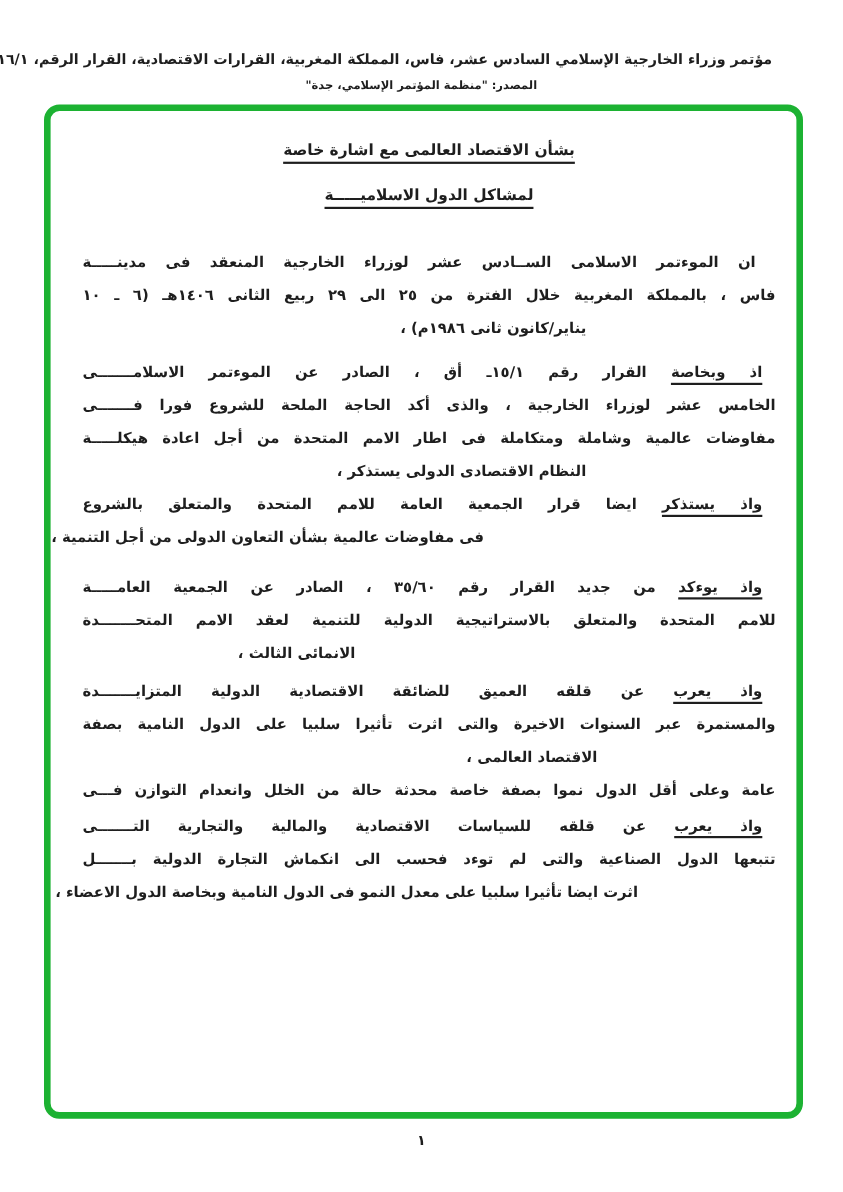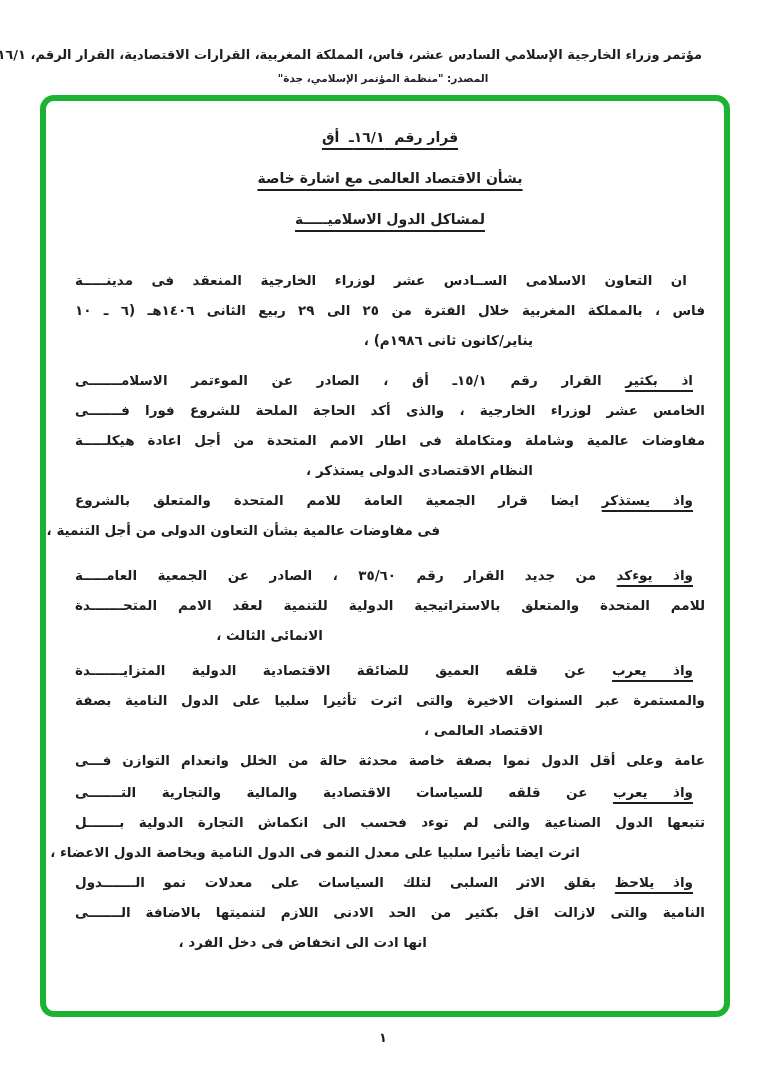--- a/index.html
+++ b/index.html
@@ -74,32 +74,31 @@
 
 <div class="page">
 
   <div class="header">
     <div class="h1">مؤتمر وزراء الخارجية الإسلامي السادس عشر، فاس، المملكة المغربية، القرارات الاقتصادية، القرار الرقم، ١٦/١-أق</div>
     <div class="h2">المصدر: "منظمة المؤتمر الإسلامي، جدة"</div>
   </div>
 
   <div class="green-box">
     <div class="titles">
-      <div class="t">قرار رقم  ١٦/١ـ  أق</div>
       <div class="t">بشأن الاقتصاد العالمى مع اشارة خاصة</div>
       <div class="t">لمشاكل الدول الاسلاميـــــة</div>
     </div>
     <div id="paras">
         <div class="para" style="margin-top: 25px;">
-          <div class="line full" style="margin-right: 18px;">ان التعاون الاسلامى الســادس عشر لوزراء الخارجية المنعقد فى مدينـــــة</div>
+          <div class="line full" style="margin-right: 18px;">ان الموءتمر الاسلامى الســادس عشر لوزراء الخارجية المنعقد فى مدينـــــة</div>
           <div class="line full">فاس ، بالمملكة المغربية خلال الفترة من ٢٥ الى ٢٩ ربيع الثانى ١٤٠٦هـ (٦ ـ ١٠</div>
           <div class="line short" style="margin-right: 172px;">يناير/كانون ثانى ١٩٨٦م) ،</div>
         </div>
         <div class="para" style="margin-top: 10px;">
-          <div class="line full" style="margin-right: 12px;"><span class="lead">اذ بكثير</span> القرار رقم ١٥/١ـ أق ، الصادر عن الموءتمر الاسلامـــــــى</div>
+          <div class="line full" style="margin-right: 12px;"><span class="lead">اذ وبخاصة</span> القرار رقم ١٥/١ـ أق ، الصادر عن الموءتمر الاسلامـــــــى</div>
           <div class="line full">الخامس عشر لوزراء الخارجية ، والذى أكد الحاجة الملحة للشروع فورا فـــــــى</div>
           <div class="line full">مفاوضات عالمية وشاملة ومتكاملة فى اطار الامم المتحدة من أجل اعادة هيكلـــــة</div>
           <div class="line short" style="margin-right: 172px;">النظام الاقتصادى الدولى يستذكر ،</div>
         </div>
         <div class="para" style="margin-top: 0px;">
           <div class="line full" style="margin-right: 12px;"><span class="lead">واذ يستذكر</span> ايضا قرار الجمعية العامة للامم المتحدة والمتعلق بالشروع</div>
           <div class="line short" style="margin-right: 265px;">فى مفاوضات عالمية بشأن التعاون الدولى من أجل التنمية ،</div>
         </div>
         <div class="para" style="margin-top: 15px;">
           <div class="line full" style="margin-right: 12px;"><span class="lead">واذ يوءكد</span> من جديد القرار رقم ٣٥/٦٠ ، الصادر عن الجمعية العامـــــة</div>
@@ -110,23 +109,18 @@
           <div class="line full" style="margin-right: 12px;"><span class="lead">واذ يعرب</span> عن قلقه العميق للضائقة الاقتصادية الدولية المتزايـــــــدة</div>
           <div class="line full">والمستمرة عبر السنوات الاخيرة والتى اثرت تأثيرا سلبيا على الدول النامية بصفة</div>
           <div class="line short" style="margin-right: 162px;">الاقتصاد العالمى ،</div>
           <div class="line full">عامة وعلى أقل الدول نموا بصفة خاصة محدثة حالة من الخلل وانعدام التوازن فـــى</div>
         </div>
         <div class="para" style="margin-top: 2px;">
           <div class="line full" style="margin-right: 12px;"><span class="lead">واذ يعرب</span> عن قلقه للسياسات الاقتصادية والمالية والتجارية التـــــــى</div>
           <div class="line full">تتبعها الدول الصناعية والتى لم توءد فحسب الى انكماش التجارة الدولية بـــــــل</div>
           <div class="line short" style="margin-right: 125px; text-align: right;">اثرت ايضا تأثيرا سلبيا على معدل النمو فى الدول النامية وبخاصة الدول الاعضاء ،</div>
         </div>
-        <div class="para" style="margin-top: 0px;">
-          <div class="line full" style="margin-right: 12px;"><span class="lead">واذ يلاحظ</span> بقلق الاثر السلبى لتلك السياسات على معدلات نمو الـــــــدول</div>
-          <div class="line full">النامية والتى لازالت اقل بكثير من الحد الادنى اللازم لتنميتها بالاضافة الـــــــى</div>
-          <div class="line short" style="margin-right: 278px;">انها ادت الى انخفاض فى دخل الفرد ،</div>
-        </div>
       </div>
   </div>
 
   <div class="pagenum">١</div>
 
 </div>
 
 </body></html>

